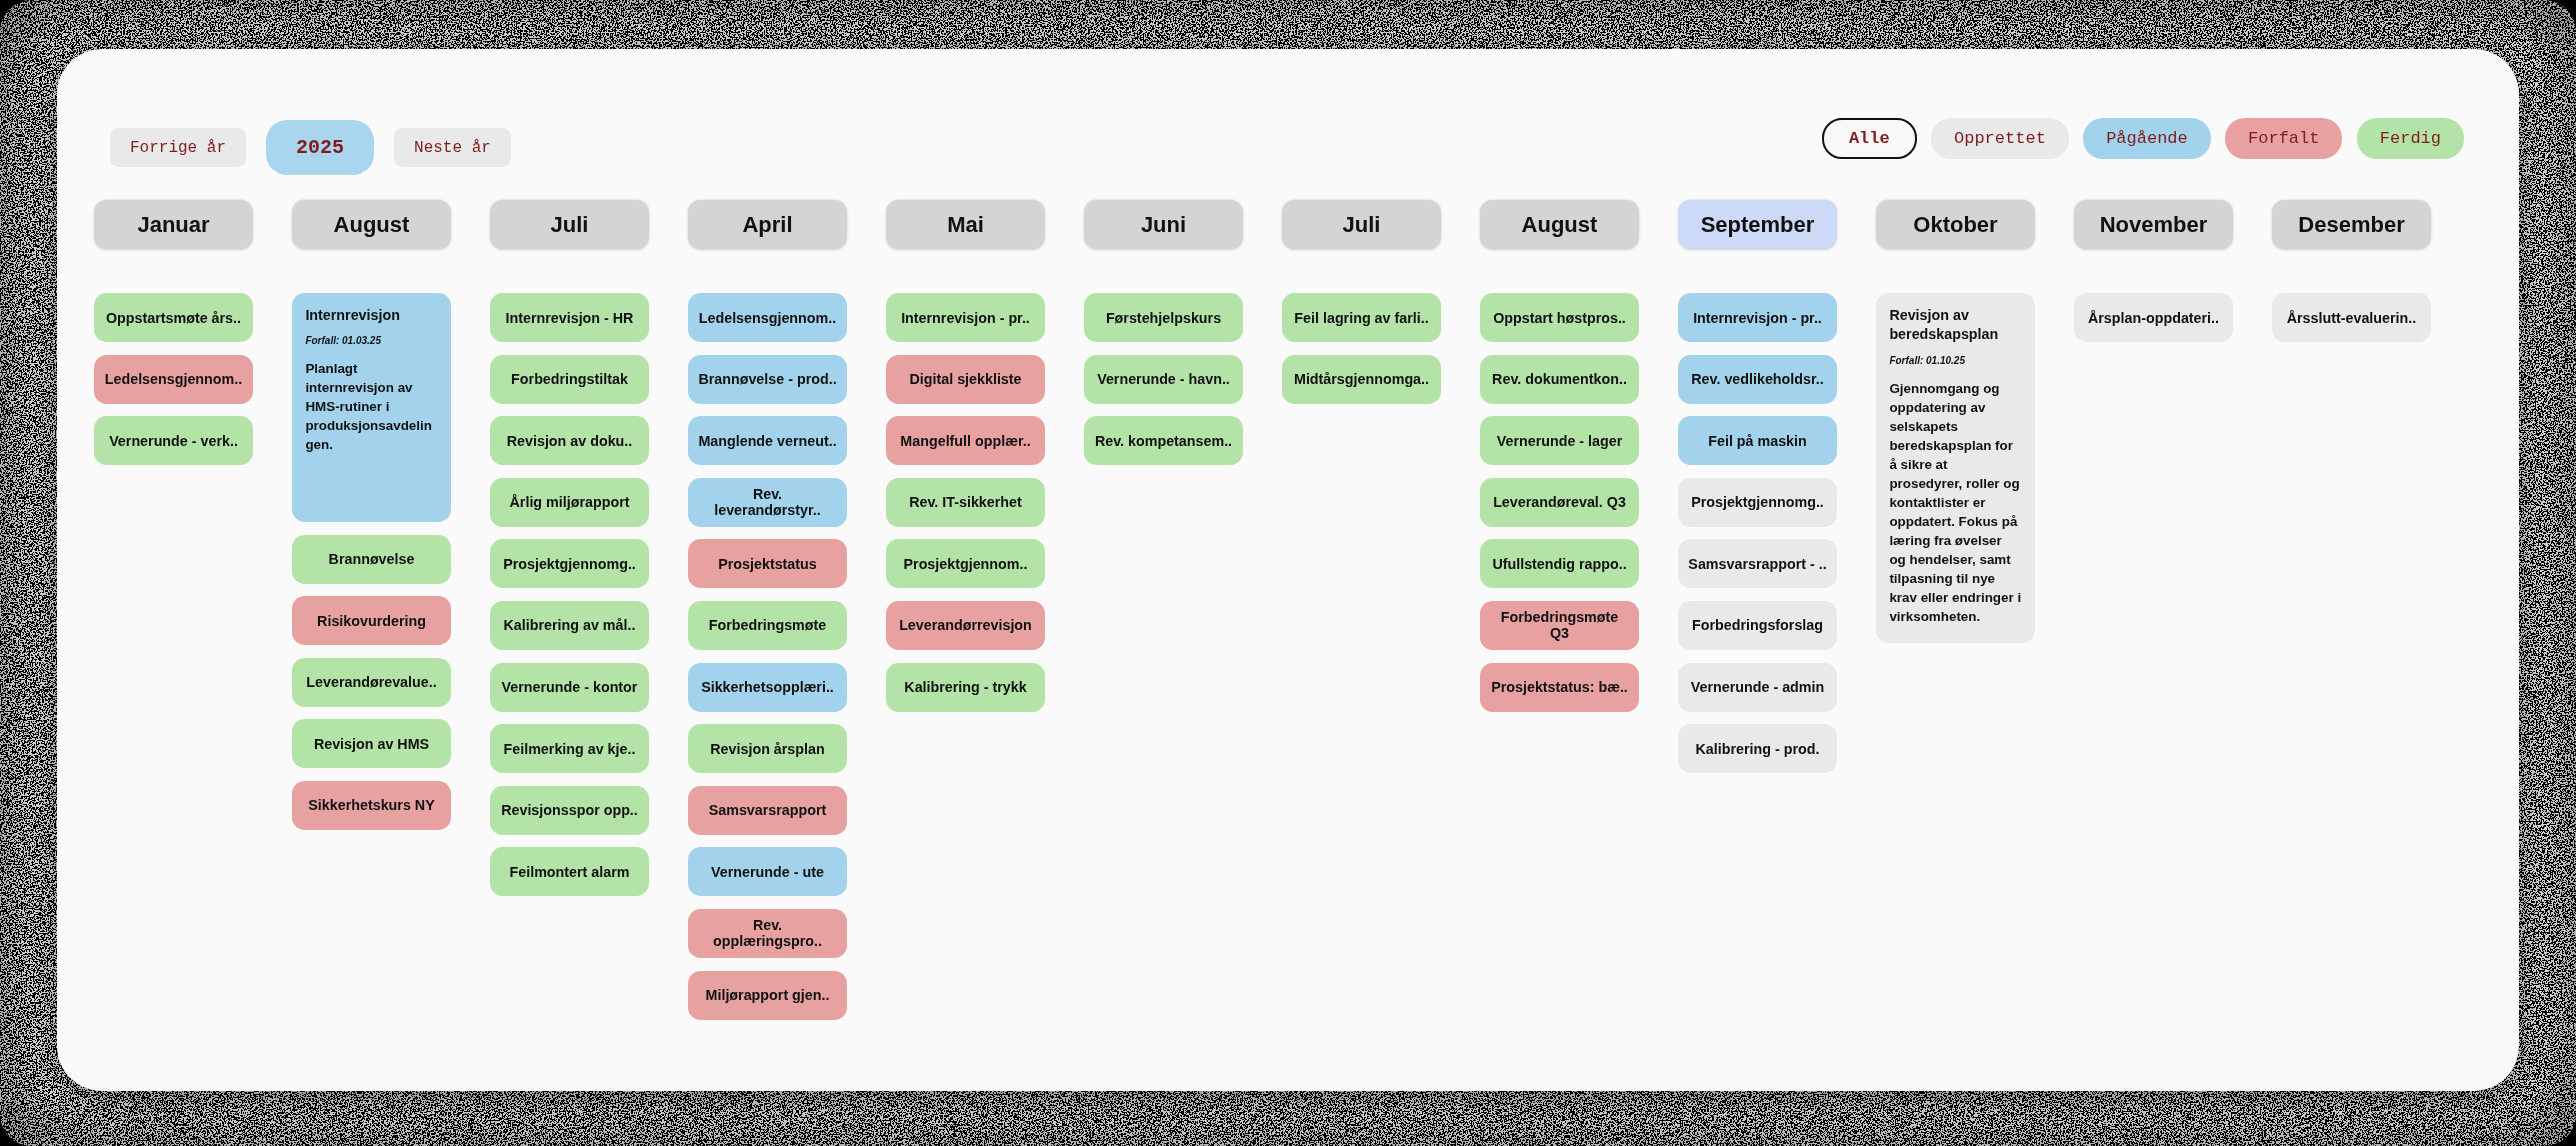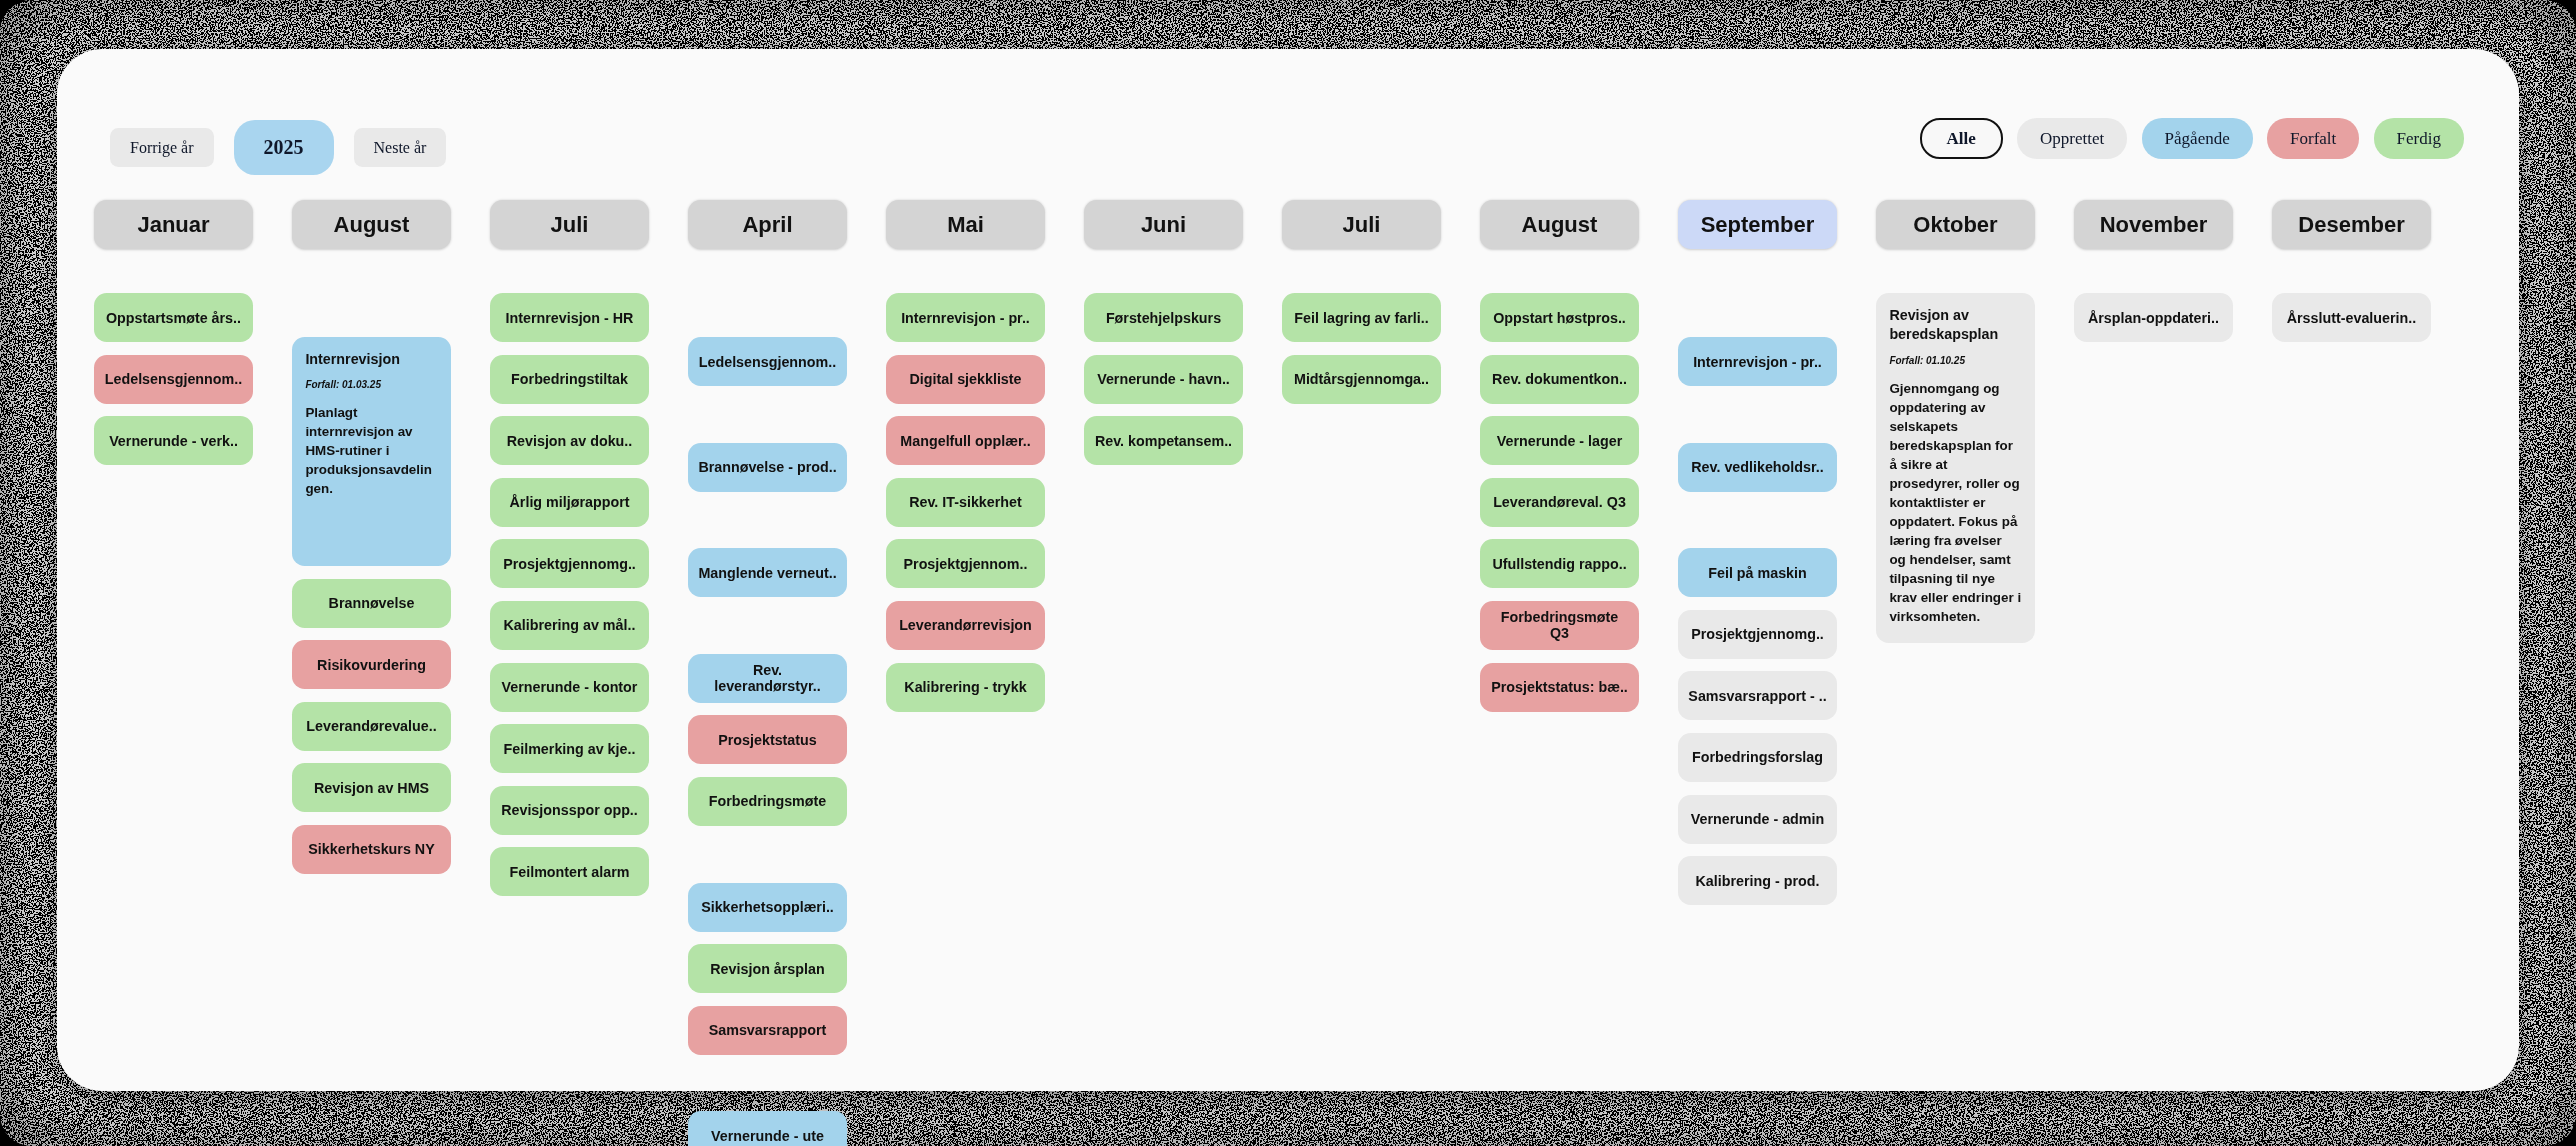--- a/index.html
+++ b/index.html
@@ -28,21 +28,21 @@
     width: 2462px; height: 1042px;
     background: var(--panel, #fafafa);
     border-radius: 45px;
     box-shadow: 0 5px 34px rgba(0,0,0,.55);
   }
   
   .topbar {
     position: absolute; left: 53px; top: 71px;
     display: flex; align-items: center; gap: 20px;
   }
-  .btn { border: none; cursor: pointer; font-family: Liberation Serif, serif; color: #0f172a; white-space: nowrap; }
+  .btn { border: none; cursor: pointer; font-family: Liberation Mono, monospace; color: #7f1d1d; white-space: nowrap; }
   .btn-year {
     height: 39px; padding: 0 20px;
     font-size: 16px;
     background: var(--neutral, #e9e9e9);
     border-radius: 8.4px;
   }
   .btn-year-current {
     height: 55px; padding: 0 30px;
     font-size: 20px; font-weight: 700;
     background: var(--year-active, #a9d5ef);
@@ -85,21 +85,21 @@
     min-height: 49px; border-radius: 12.6px;
     display: flex; align-items: center; justify-content: center;
     text-align: center;
     font-size: 14.3px; font-weight: 700;
     padding: 3.4px 10px;
     cursor: pointer;
     overflow-wrap: anywhere;
   }
   .st-ferdig { background: var(--c-ferdig, #b4e3a7); }
   .st-forfalt { background: var(--c-forfalt, #e7a1a1); }
-  .st-paagaende { background: var(--c-paagaende, #a3d3ec); margin-top: 44px; }
+  .st-paagaende { background: var(--c-paagaende, #a3d3ec); }
   .st-opprettet { background: var(--c-opprettet, #eaeaea); }
   .card.expanded {
     display: block; text-align: left;
     padding: 12.6px 13.4px 17px;
     min-height: 229px;
   }
   .exp-title { font-size: 14.3px; font-weight: 700; line-height: 19.3px; margin-bottom: 7.6px; overflow-wrap: anywhere; }
   .exp-due { font-size: 10px; font-style: italic; line-height: 18.5px; margin-bottom: 8.4px; }
   .exp-body p { font-size: 13.4px; line-height: 19px; margin-bottom: 18.5px; overflow-wrap: anywhere; }
   .exp-body p:last-child { margin-bottom: 0; }

